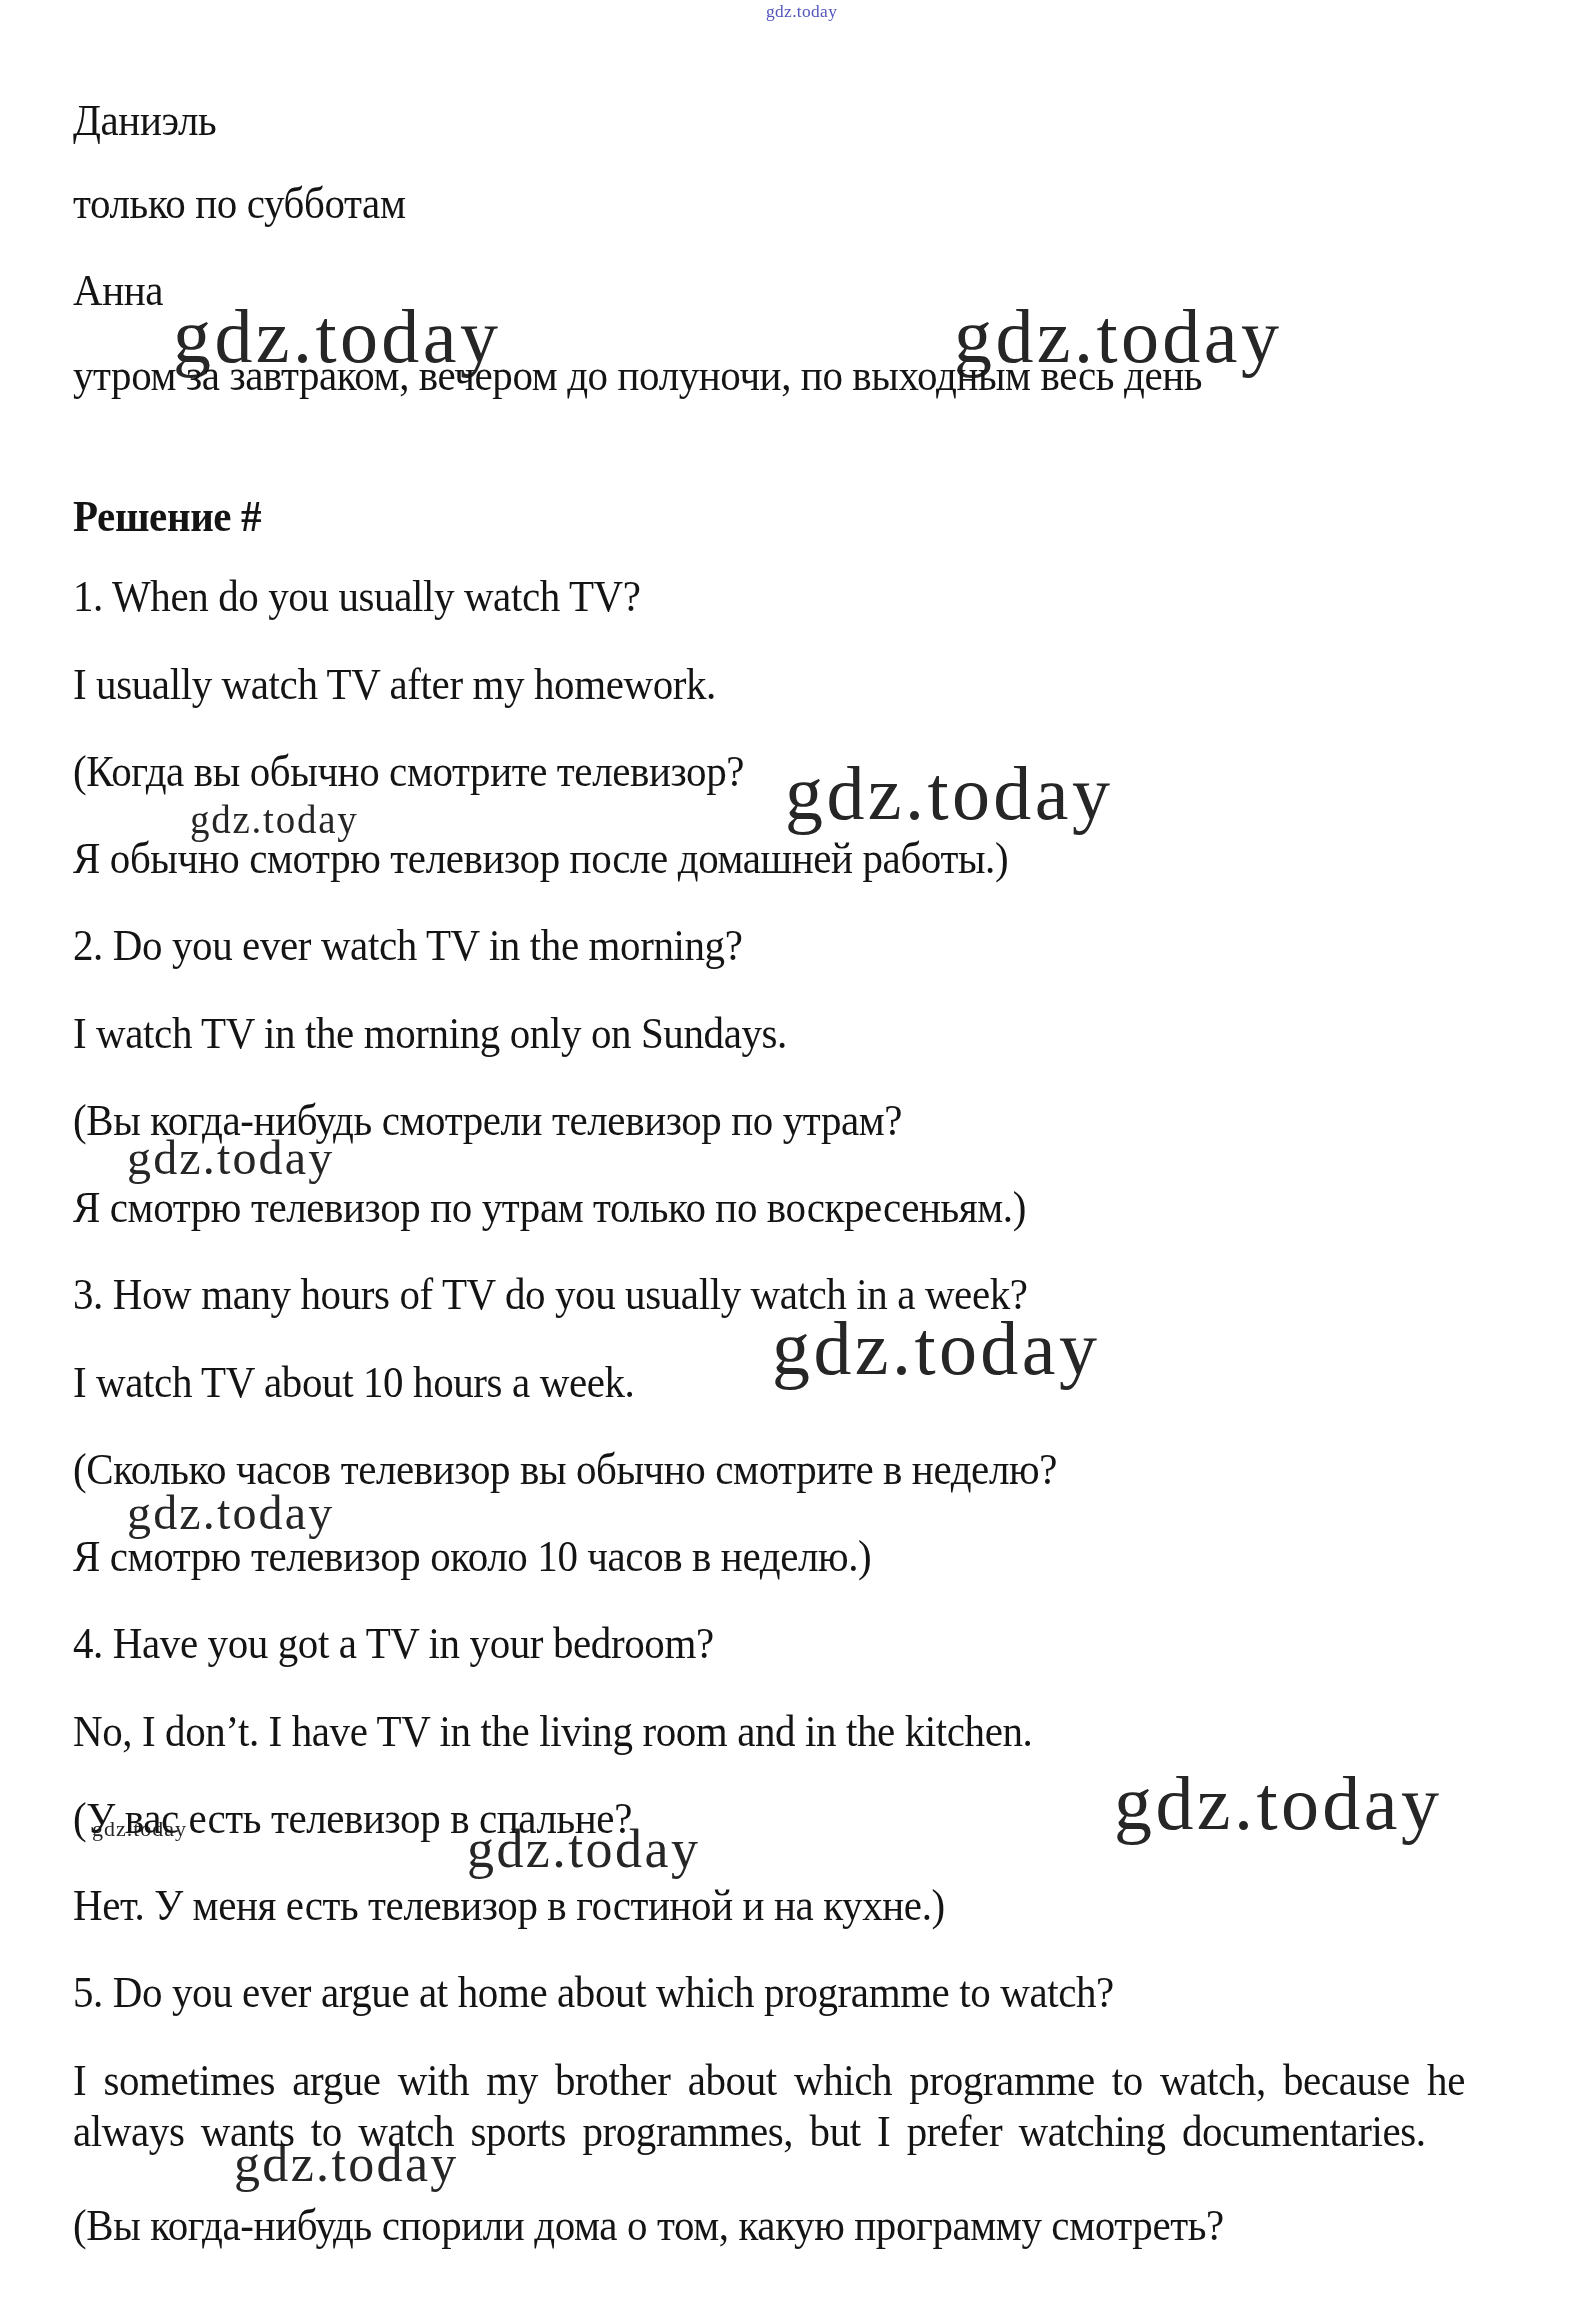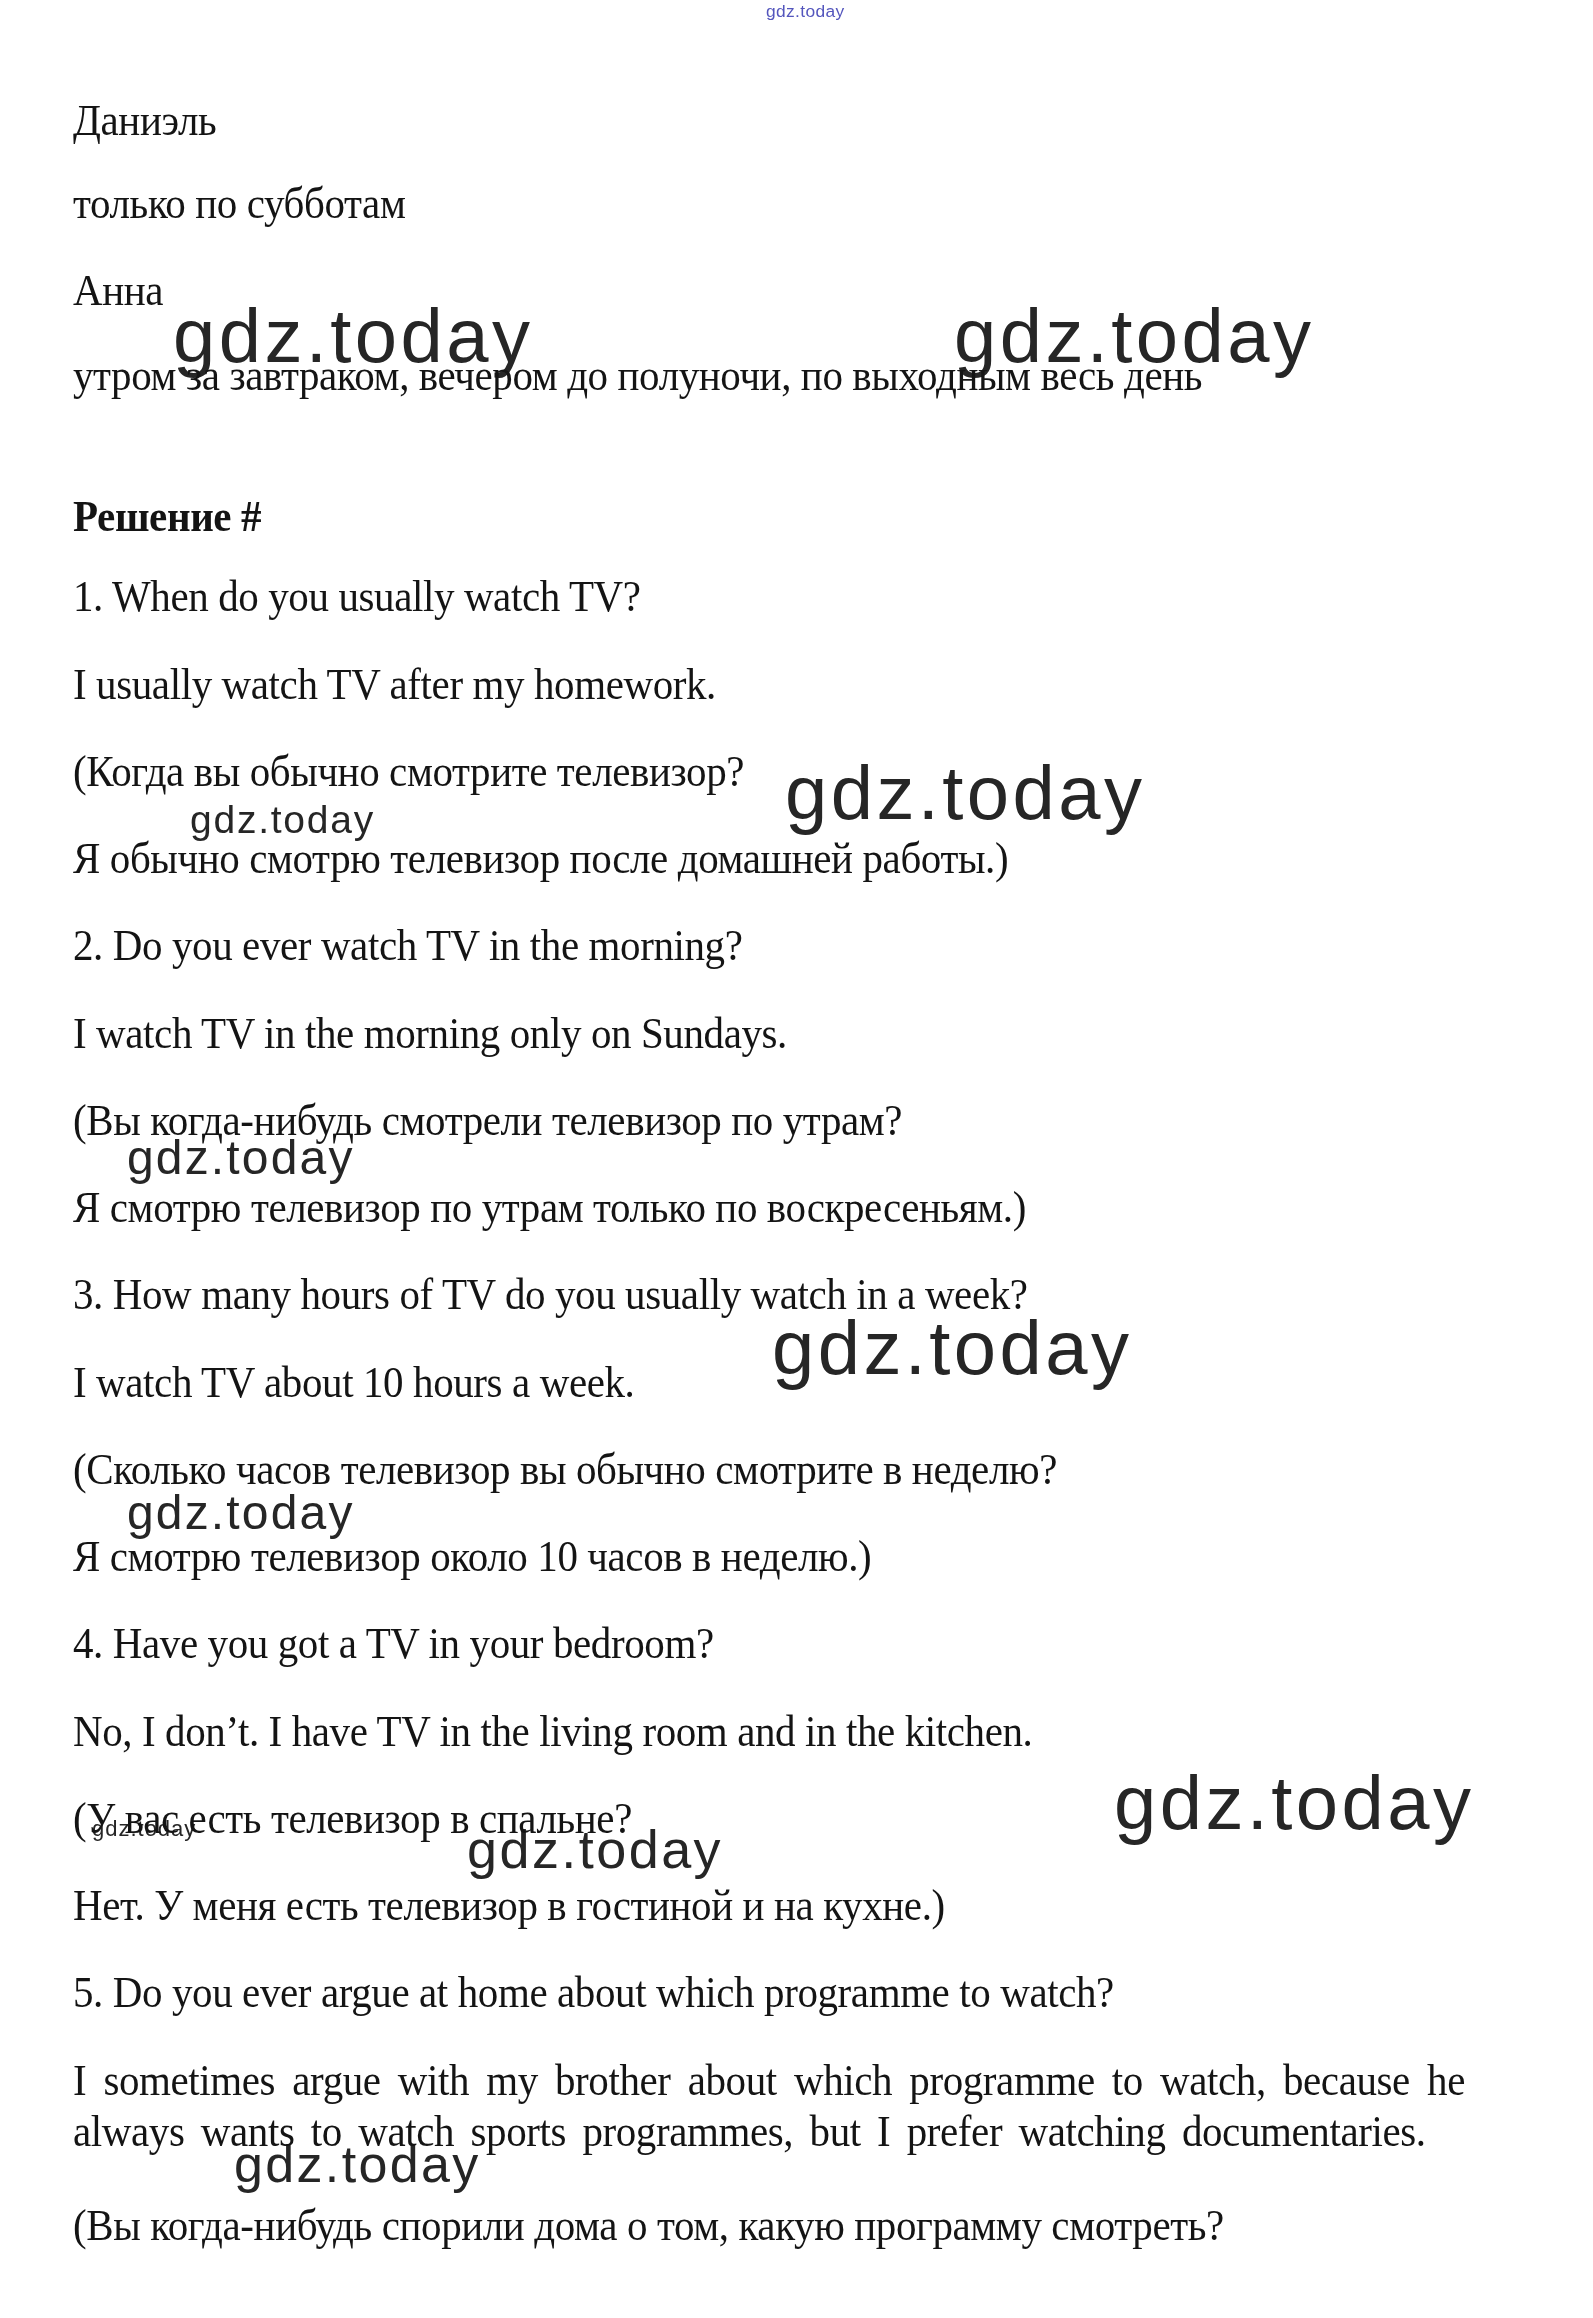--- a/index.html
+++ b/index.html
@@ -20,21 +20,21 @@
     white-space: nowrap;
     letter-spacing: -0.4px;
     transform: scaleY(1.08);
     transform-origin: top left;
   }
   .tl.bold { font-weight: bold; }
   .tl.justify1 { word-spacing: 7.3px; }
   .tl.justify2 { word-spacing: 6.5px; }
   .wm {
     position: absolute;
-    font-family: Liberation Sans, sans-serif;
+    font-family: Liberation Serif, serif;
     font-weight: 300;
     color: #262626;
     letter-spacing: 0.045em;
     line-height: 1;
     white-space: nowrap;
   }
   .wm-top   { left: 766px; top: 2.9px;    font-size: 17.4px;  color: #5456bd; letter-spacing: 0.02em; }
   .wm-xl    { font-size: 76px; }
   .wm-intro-left  { left: 173px;  top: 298px;  }
   .wm-intro-right { left: 954px; top: 298px;  }

